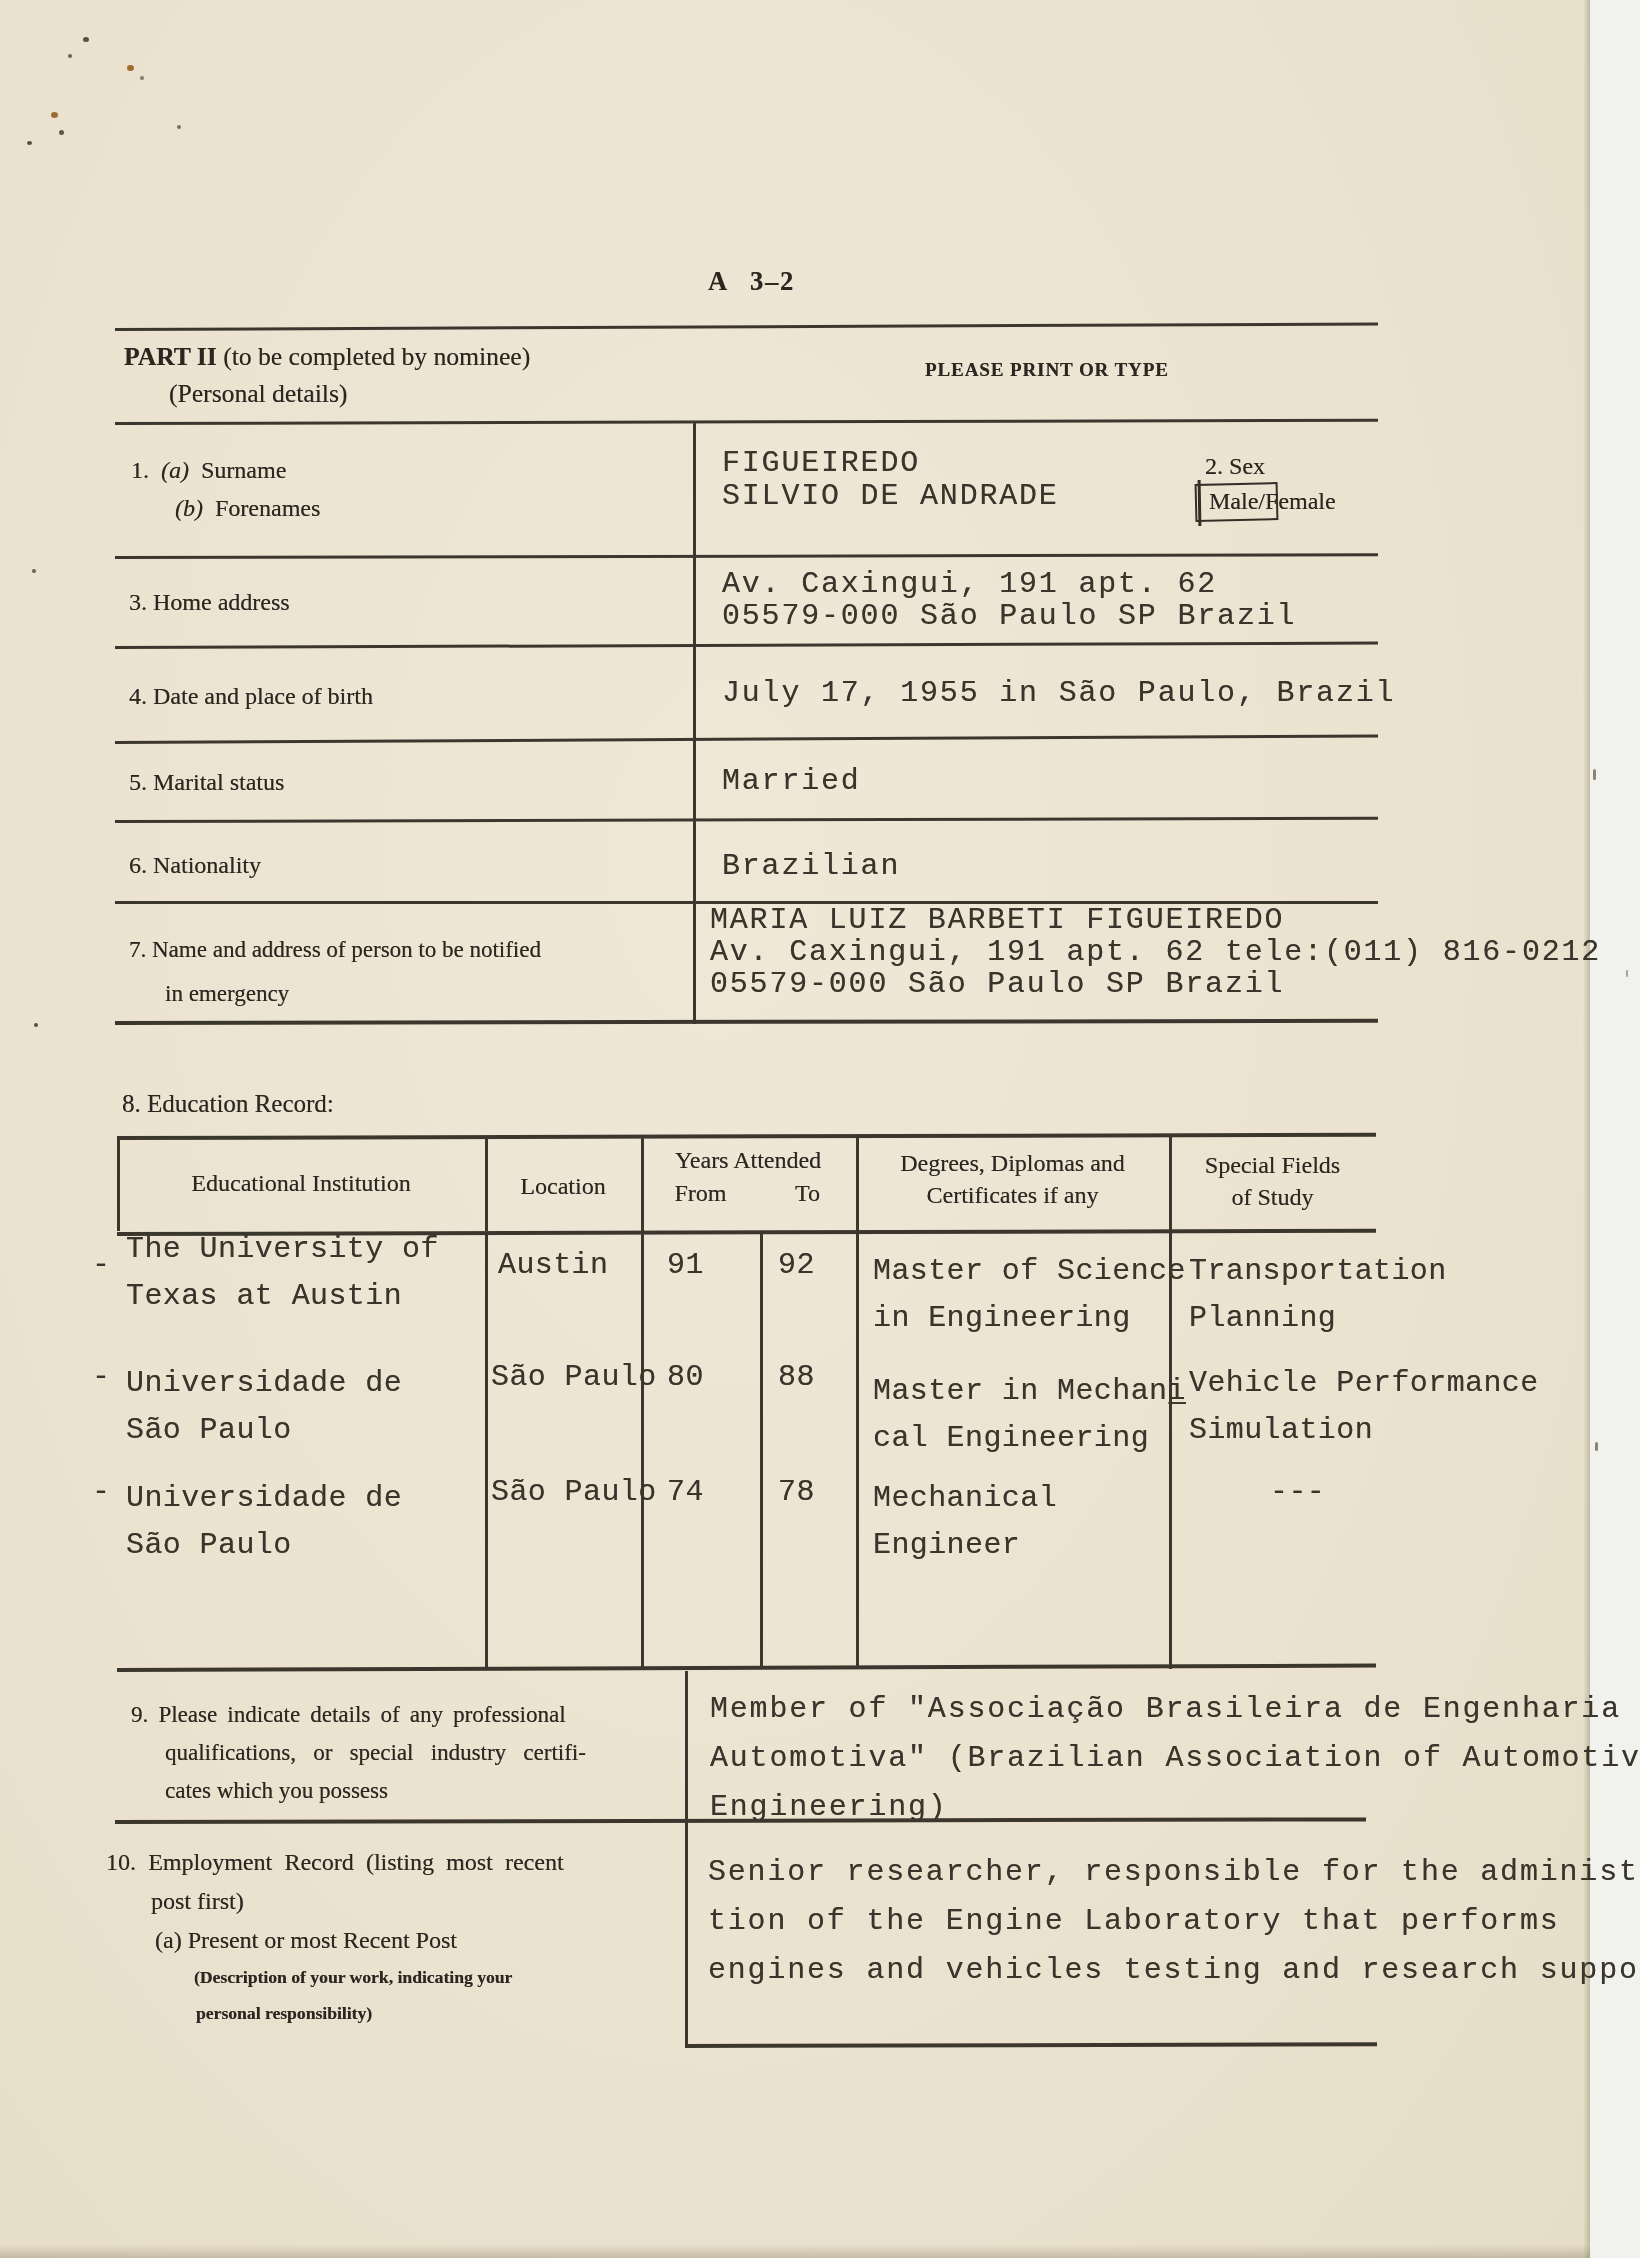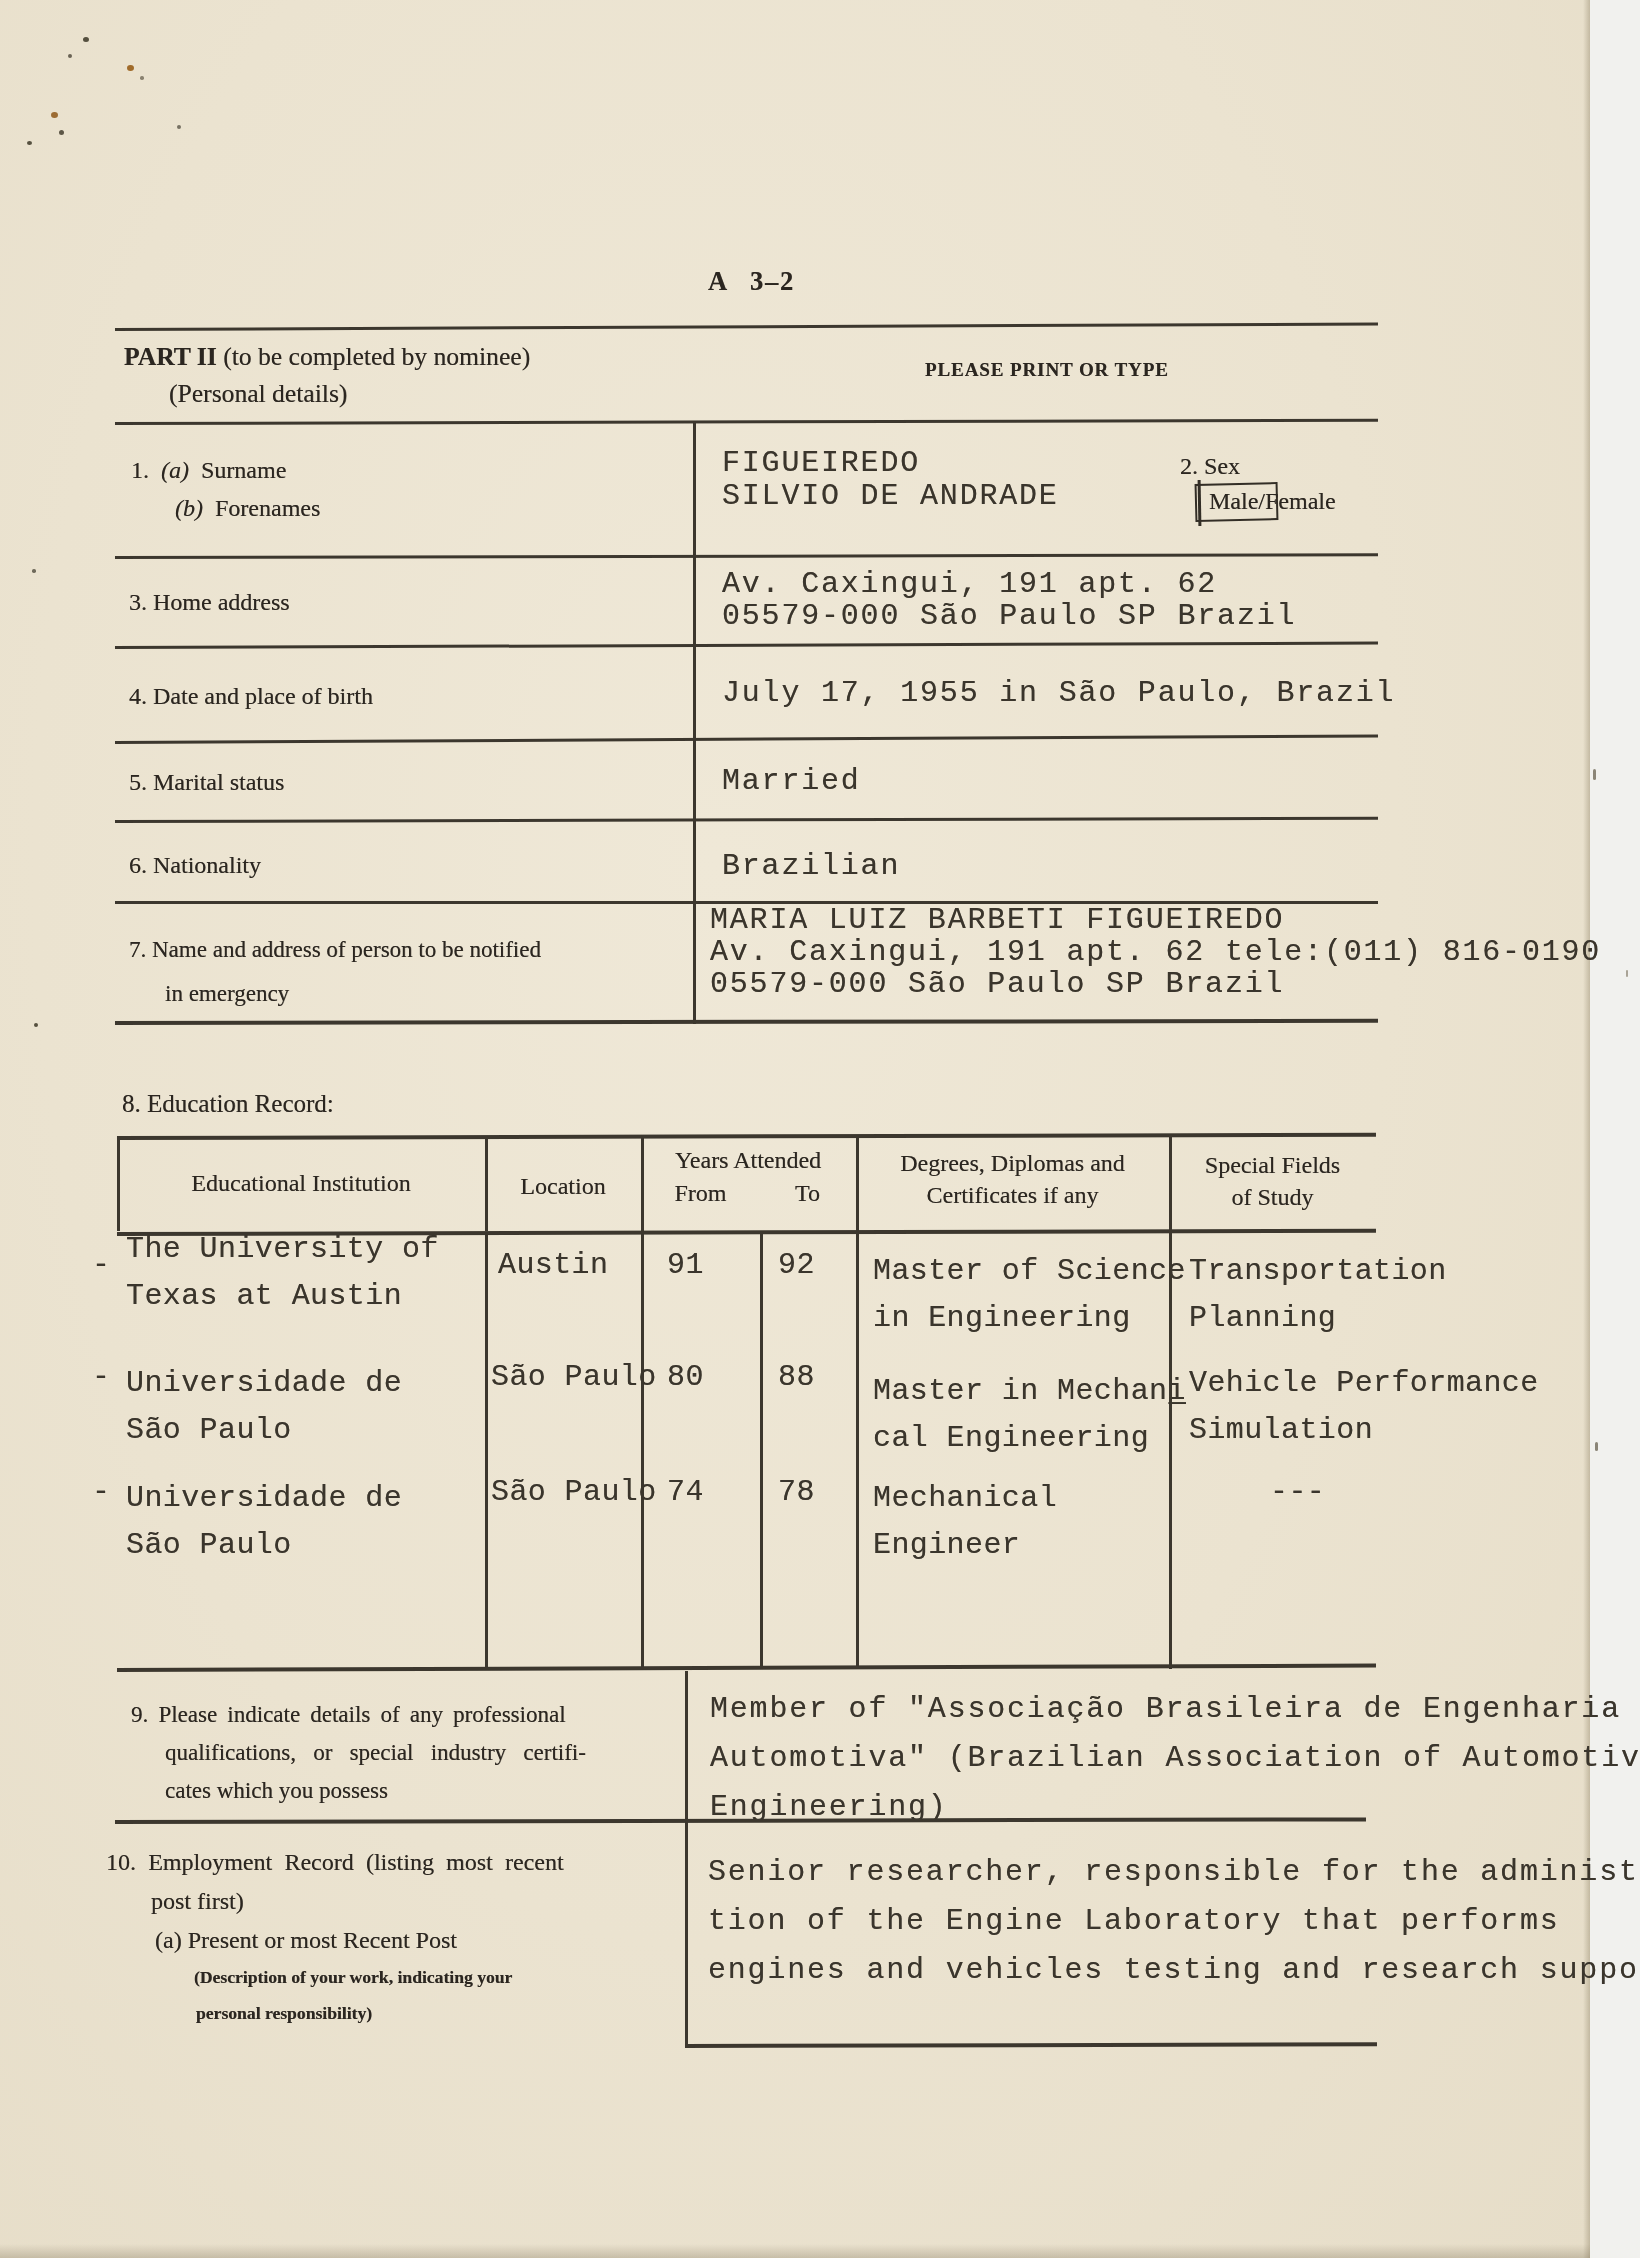--- a/index.html
+++ b/index.html
@@ -74,21 +74,21 @@
 
   <div class="rule" style="left:115px;top:422px;width:1263px;height:2.6px;transform:rotate(-0.15deg);"></div>
 
   <div class="vrule" style="left:693px;top:422px;height:602px;"></div>
 
   <div class="serif f-lbl" style="left:131px;top:457px;"><span>1.</span>&nbsp;&nbsp;<span class="ital">(a)</span>&nbsp;&nbsp;<span>Surname</span></div>
   <div class="serif f-lbl" style="left:175px;top:495px;"><span class="ital">(b)</span>&nbsp;&nbsp;<span>Forenames</span></div>
   <div class="typed" style="left:722px;top:446px;">FIGUEIREDO</div>
   <div class="typed" style="left:722px;top:479px;">SILVIO DE ANDRADE</div>
 
-  <div class="serif f-lbl" style="left:1180px;top:453px;">2. Sex</div>
+  <div class="serif f-lbl" style="left:1205px;top:453px;">2. Sex</div>
   <div id="male-box"></div>
   <div class="tick" style="left:1198px;top:480px;width:2.6px;height:46px;transform:rotate(-1deg);"></div>
   <div class="serif f-lbl" style="left:1209px;top:488px;"><span>Male</span><span>/</span><span>Female</span></div>
 
   <div class="rule" style="left:115px;top:556px;width:1263px;height:2.6px;transform:rotate(-0.12deg);"></div>
 
   <div class="serif f-lbl" style="left:129px;top:589px;">3. Home address</div>
   <div class="typed tlines" style="left:722px;top:568px;">
     <div>Av. Caxingui, 191 apt. 62</div>
     <div>05579-000 São Paulo SP Brazil</div>
@@ -104,21 +104,21 @@
   <div class="rule" style="left:115px;top:820px;width:1263px;height:2.6px;transform:rotate(-0.15deg);"></div>
 
   <div class="serif f-lbl" style="left:129px;top:852px;">6. Nationality</div>
   <div class="typed" style="left:722px;top:849px;">Brazilian</div>
   <div class="rule" style="left:115px;top:901px;width:1263px;height:2.6px;"></div>
 
   <div class="serif f-lbl-sm" style="left:129px;top:937px;">7. Name and address of person to be notified</div>
   <div class="serif f-lbl-sm" style="left:165px;top:981px;">in emergency</div>
   <div class="typed tlines" style="left:710px;top:904px;">
     <div>MARIA LUIZ BARBETI FIGUEIREDO</div>
-    <div>Av. Caxingui, 191 apt. 62 tele:(011) 816-0190</div>
+    <div>Av. Caxingui, 191 apt. 62 tele:(011) 816-0212</div>
     <div>05579-000 São Paulo SP Brazil</div>
   </div>
   <div class="rule" style="left:115px;top:1021px;width:1263px;height:3.5px;transform:rotate(-0.1deg);"></div>
 
   <div class="serif" style="left:122px;top:1090px;font-size:25px;text-align:center;">8. Education Record:</div>
 
   <div class="rule" style="left:117px;top:1136px;width:1259px;height:3.5px;transform:rotate(-0.15deg);"></div>
   <div class="rule" style="left:117px;top:1232px;width:1259px;height:3.5px;transform:rotate(-0.15deg);"></div>
   <div class="rule" style="left:117px;top:1668px;width:1259px;height:3.5px;transform:rotate(-0.2deg);"></div>
 

